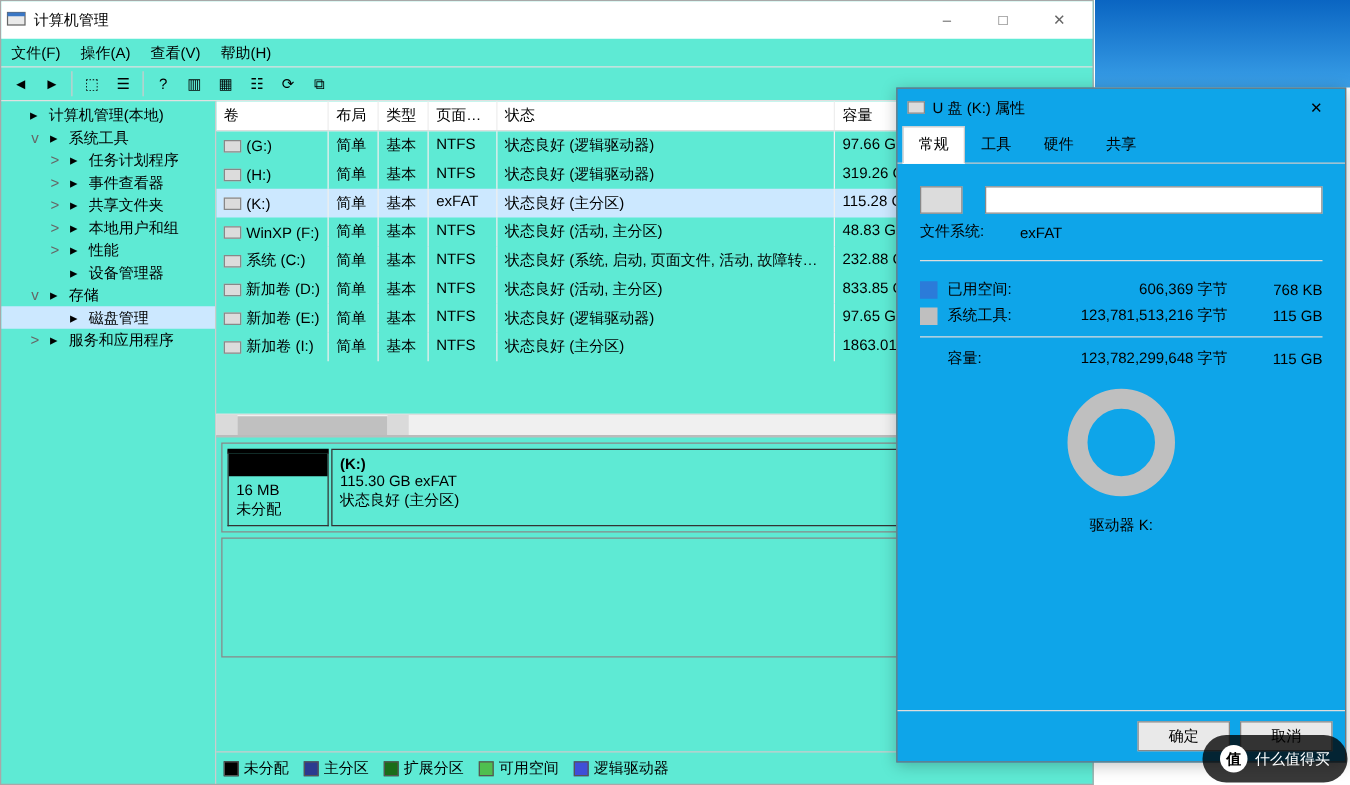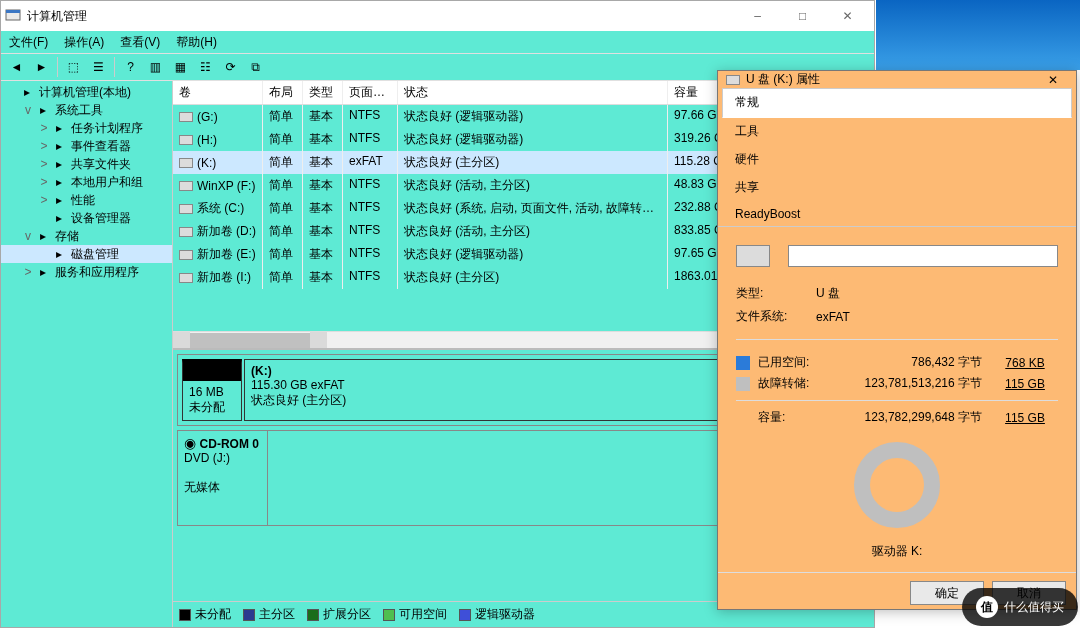--- a/index.html
+++ b/index.html
@@ -52,36 +52,36 @@
 .diskparts { flex:1; display:flex; padding:4px; gap:2px; }
 .part { border:1px solid #333; padding:4px 6px; position:relative; }
 .part .stripe { position:absolute; inset:0; background: repeating-linear-gradient(45deg,#eee 0 3px,#fff 3px 6px); z-index:-1; border-top:4px solid #2b3a8f; }
 .part.selected .stripe { border-top:4px solid #2b3a8f; background: repeating-linear-gradient(45deg,#d8e0ff 0 3px,#fff 3px 6px); }
 .part.unalloc-head { border-top:4px solid #000; }
 
 .legend { border-top:1px solid #ccc; padding:4px 6px; display:flex; gap:12px; align-items:center; }
 .legend .sw { width:12px; height:12px; display:inline-block; margin-right:4px; vertical-align:middle; border:1px solid #555; }
 
 
-.props { position:absolute; left:717px; top:70px; width:360px; height:540px; border:1px solid #777; background:#fdba74; box-shadow:0 2px 12px rgba(0,0,0,.25); display:flex; flex-direction:column; }
+.props { position:absolute; left:717px; top:70px; width:360px; height:540px; border:1px solid #777; background:#0ea5e9; box-shadow:0 2px 12px rgba(0,0,0,.25); display:flex; flex-direction:column; }
 .props-title { height:30px; display:flex; align-items:center; padding:0 8px; }
 .props-title .close { margin-left:auto; width:30px; text-align:center; }
-.tabs { display:flex; border-bottom:1px solid #ccc; padding:0 4px;flex-direction:column; }
+.tabs { display:flex; border-bottom:1px solid #ccc; padding:0 4px; }
 .tab { padding:5px 12px 6px; border:1px solid transparent; border-bottom:none; margin-bottom:-1px; }
 .tab.active { border-color:#ccc; background:#fff; border-bottom:1px solid #fff; }
 .props-body { flex:1; padding:12px 18px; }
 .props-body .row { display:flex; align-items:center; margin:6px 0; }
 .props-body .lab { width:80px; }
 .props-body input[type=text] { flex:1; border:1px solid #888; height:22px; padding:0 4px; }
 .usage { margin-top:14px; border-top:1px solid #ddd; padding-top:10px; }
 .usage .urow { display:flex; align-items:center; margin:4px 0; }
 .usage .sw { width:14px; height:14px; margin-right:8px; }
 .usage .uname { width:76px; }
 .usage .ubytes { flex:1; text-align:right; }
-.usage .uhuman { width:66px; text-align:center; margin-left:10px;text-decoration:underline; }
+.usage .uhuman { width:66px; text-align:right; margin-left:10px; }
 .donut-wrap { text-align:center; margin-top:16px; }
 .donut { width:86px; height:86px; border:16px solid #bfbfbf; border-radius:50%; display:inline-block; }
 .props-foot { border-top:1px solid #ddd; padding:8px 10px; display:flex; justify-content:flex-end; gap:8px; }
 .props-foot button { width:74px; height:24px; border:1px solid #888; background:#e9e9e9; }
 
 
 .wm { position:absolute; right:2px; bottom:2px; background:rgba(0,0,0,.78); color:#fff; padding:8px 14px; border-radius:20px; display:flex; align-items:center; gap:6px; font-size:14px; }
 .wm .logo { width:22px; height:22px; border-radius:50%; background:#fff; color:#000; display:flex; align-items:center; justify-content:center; font-weight:bold; }
 .drive-ico { width:14px; height:10px; background:#dcdcdc; border:1px solid #888; display:inline-block; }
 
@@ -289,36 +289,30 @@
             </div>
           </div>
       </div>
       <div class="hscroll">
           <div class="thumb"></div>
         </div>
 
       <div class="diskpanel">
         <div class="diskrow">
           <div class="diskparts" id="disk4parts">
-              <div class="part unalloc-head" style="width: 60px;">
+              <div class="part unalloc-head" style="width: 81px;">
                 <div style="background:#000;height:18px;margin:-4px -6px 4px -6px"></div>
                 <div>16 MB</div>
                 <div>未分配</div>
               </div>
               <div class="part selected" style="flex: 1 1 0%;"><div class="stripe"></div><b>(K:)</b><br><span>115.30 GB exFAT</span><br><span>状态良好 (主分区)</span></div>
             </div>
         </div>
 
         <div class="diskrow" style="min-height:96px">
-          <div class="diskinfo">
-            <span style="font-size:14px">◉</span>
-            <b>CD-ROM 0</b><br>
-            <span>DVD (J:)</span><br><br>
-            <span>无媒体</span>
-          </div>
           <div class="diskparts"></div>
         </div>
       </div>
 
       <div class="legend" id="legend">
           <span><span class="sw" style="background:#000"></span>未分配</span>
           <span><span class="sw" style="background:#2b3a8f"></span>主分区</span>
           <span><span class="sw" style="background:#1a6d1a"></span>扩展分区</span>
           <span><span class="sw" style="background:#4fbf4f"></span>可用空间</span>
           <span><span class="sw" style="background:#3f4fd8"></span>逻辑驱动器</span>
@@ -331,46 +325,41 @@
   <div class="props-title">
     <span class="drive-ico" style="margin-right:6px"></span>
     <span>U 盘 (K:) 属性</span>
     <span class="close">✕</span>
   </div>
   <div class="tabs" id="ptabs">
       <div class="tab active">常规</div>
       <div class="tab">工具</div>
       <div class="tab">硬件</div>
       <div class="tab">共享</div>
-      <div class="tab">ReadyBoost</div>
     </div>
   <div class="props-body">
     <div class="row">
       <span class="drive-ico" style="width:34px;height:22px;margin-right:18px"></span>
       <input type="text" value="" style="">
     </div>
-    <div class="row" style="margin-top:18px">
-      <span class="lab">类型:</span>
-      <span>U 盘</span>
-    </div>
     <div class="row">
       <span class="lab">文件系统:</span>
       <span>exFAT</span>
     </div>
 
     <div class="usage">
       <div class="urow">
         <span class="sw" style="background:#2b7bd9"></span>
         <span class="uname">已用空间:</span>
-        <span class="ubytes">786,432 字节</span>
+        <span class="ubytes">606,369 字节</span>
         <span class="uhuman">768 KB</span>
       </div>
       <div class="urow">
         <span class="sw" style="background:#bfbfbf"></span>
-        <span class="uname">故障转储:</span>
+        <span class="uname">系统工具:</span>
         <span class="ubytes">123,781,513,216 字节</span>
         <span class="uhuman">115 GB</span>
       </div>
       <div class="urow" style="border-top:1px solid #ddd;margin-top:8px;padding-top:8px">
         <span class="sw" style="visibility:hidden"></span>
         <span class="uname">容量:</span>
         <span class="ubytes">123,782,299,648 字节</span>
         <span class="uhuman">115 GB</span>
       </div>
       <div class="donut-wrap">

